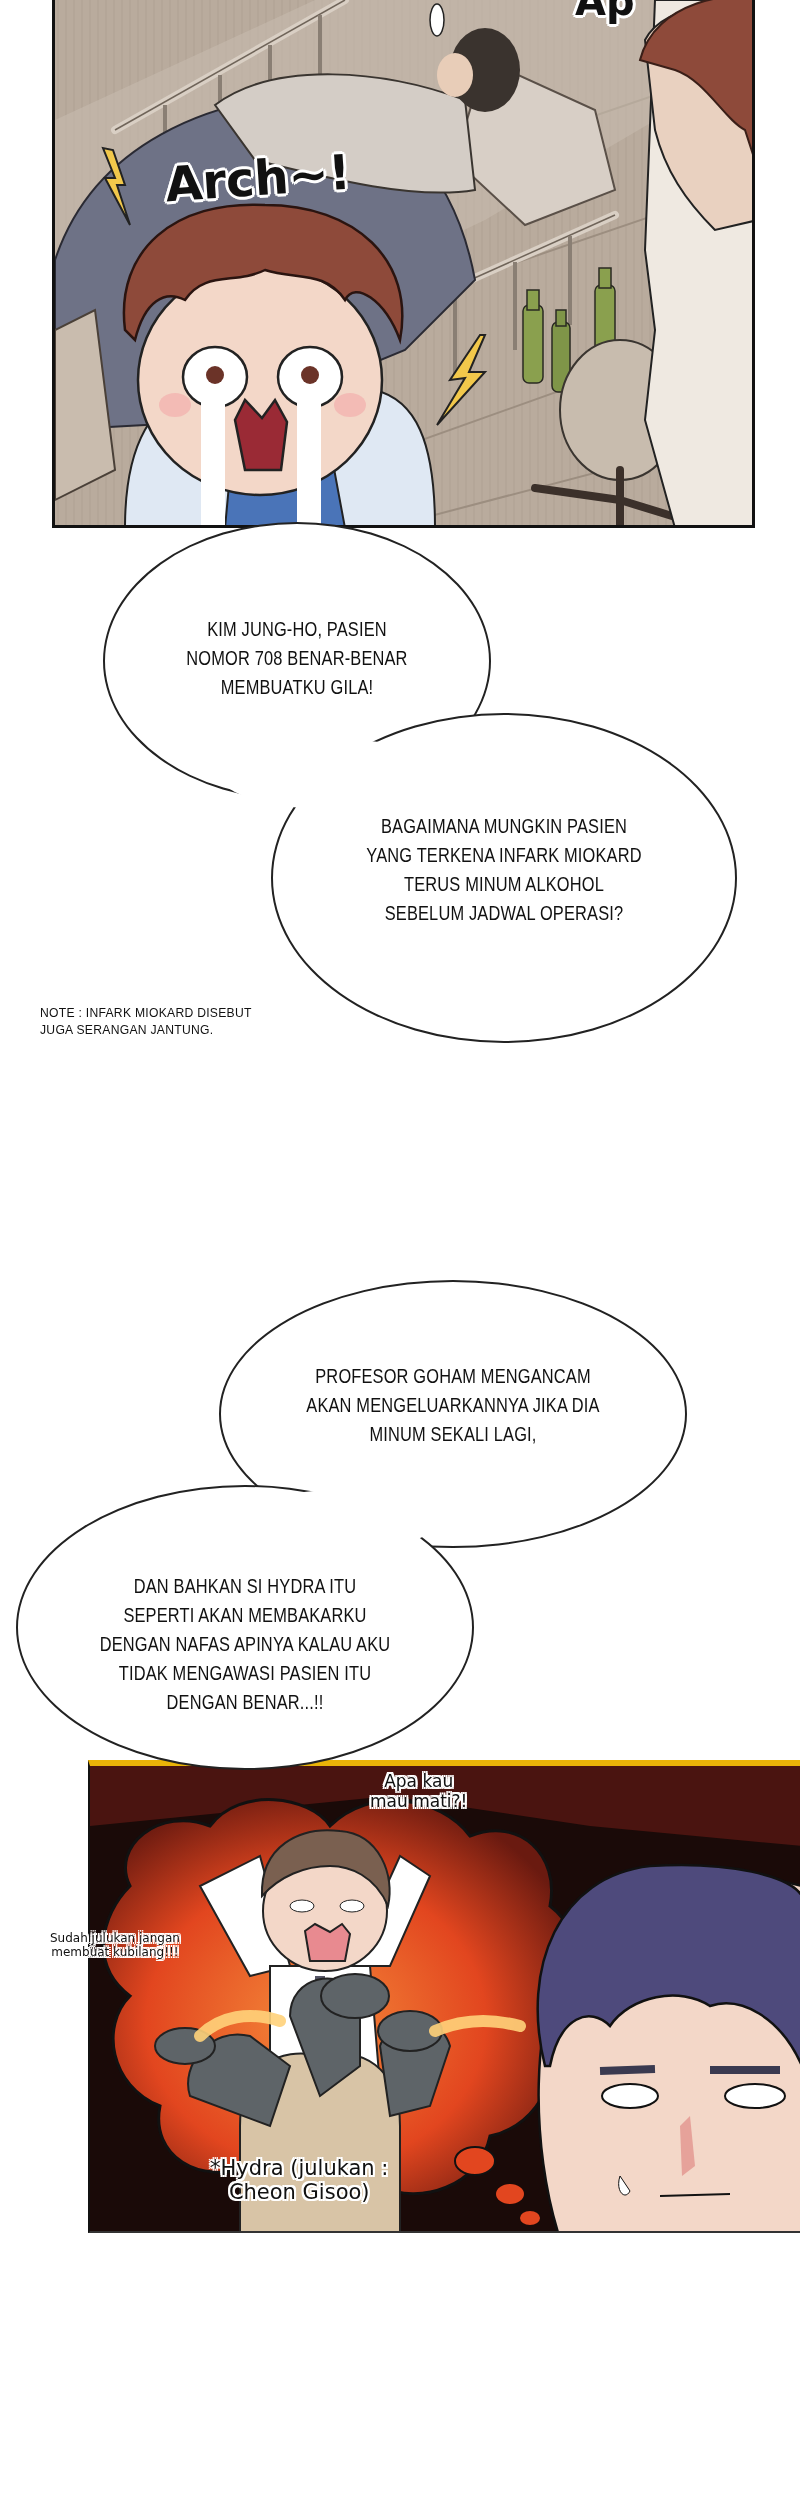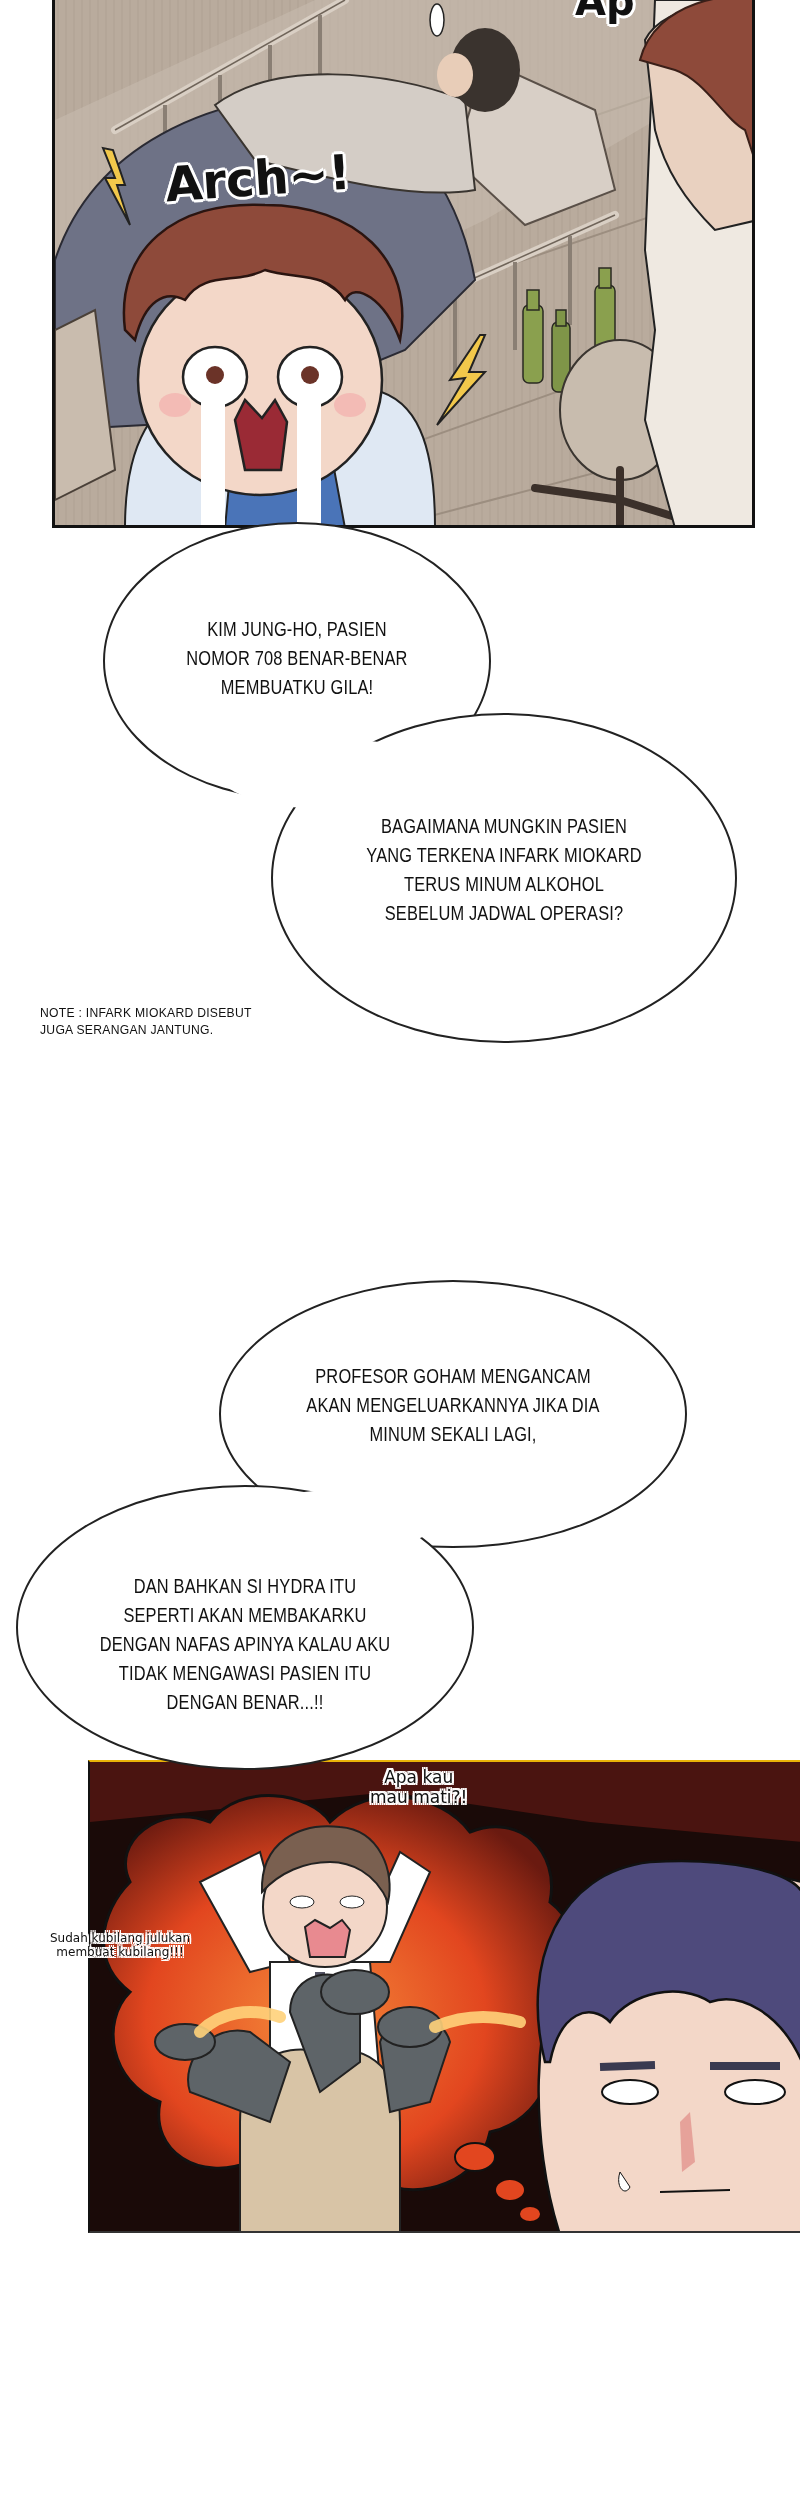--- a/index.html
+++ b/index.html
@@ -1,20 +1,20 @@
 <!DOCTYPE html>
 <html><head>
 <meta charset="utf-8">
 <style>
   html, body { margin:0; padding:0; background:#ffffff; }
   body { width:800px; height:2500px; position:relative; overflow:hidden; font-family:"Liberation Sans", sans-serif; }
   .abs { position:absolute; }
   .panel { position:absolute; overflow:hidden; box-sizing:border-box; }
   #panel1 { left:52px; top:0; width:703px; height:528px; background:#b8aa9c; border:3px solid #111; border-top:none; }
-  #panel2 { left:88px; top:1760px; width:712px; height:473px; background:#1a0a08; border-top:2px solid #eab308; border-left:2px solid #111; border-bottom:2px solid #333; }
+  #panel2 { left:88px; top:1760px; width:712px; height:473px; background:#1a0a08; border-top:6px solid #eab308; border-left:2px solid #111; border-bottom:2px solid #333; }
   .bubble { position:absolute; background:#fff; border:2px solid #222; border-radius:50%; box-sizing:border-box; }
   .btext { position:absolute; text-align:center; font-family:"Liberation Sans Narrow","Liberation Sans", sans-serif; font-size:20px; line-height:29px; color:#111; letter-spacing:0.2px; transform:scaleX(0.82); transform-origin:center; white-space:nowrap; }
   .btext div { display:block; }
   .note { position:absolute; left:40px; top:1004px; font-size:13.5px; line-height:17px; color:#111; font-family:"Liberation Sans", sans-serif; letter-spacing:0.3px; transform:scaleX(0.9); transform-origin:left; white-space:nowrap; }
   .sfx { position:absolute; font-family:"DejaVu Sans", sans-serif; color:#111; -webkit-text-stroke:0; text-shadow: 0 0 3px #fff, 0 0 3px #fff, 2px 2px 0 #fff, -2px -2px 0 #fff, 2px -2px 0 #fff, -2px 2px 0 #fff, 0 3px 0 #fff, 3px 0 0 #fff, 0 -3px 0 #fff, -3px 0 0 #fff; white-space:nowrap; }
   .cap { position:absolute; font-family:"DejaVu Sans", sans-serif; color:#111; text-shadow: 0 0 2px #fff, 2px 2px 0 #fff, -2px -2px 0 #fff, 2px -2px 0 #fff, -2px 2px 0 #fff, 0 2px 0 #fff, 2px 0 0 #fff, 0 -2px 0 #fff, -2px 0 0 #fff; white-space:nowrap; text-align:center; line-height:1.15; }
 </style>
 </head>
 <body>
 
@@ -184,18 +184,22 @@
     <ellipse cx="540" cy="330" rx="28" ry="12" fill="#fff" stroke="#111" stroke-width="2"></ellipse>
     <ellipse cx="665" cy="330" rx="30" ry="12" fill="#fff" stroke="#111" stroke-width="2"></ellipse>
     <path d="M590 360 L600 350 L605 400 L592 410 Z" fill="#e6a29a"></path>
     <path d="M570 430 L640 428" stroke="#111" stroke-width="2"></path>
     <path d="M530 410 C525 425 535 435 540 425 Z" fill="#fff" stroke="#111"></path>
   </svg>
   <div class="cap" style="left:280px; top:6px; font-size:17px;">
     <div>Apa kau</div>
     <div>mau mati?!</div>
   </div>
+  <div class="cap" style="left:120px; top:390px; font-size:21px; color:#111;">
+    <div>*Hydra (julukan :</div>
+    <div>Cheon Gisoo)</div>
+  </div>
 </div>
 
 <div class="cap" style="left:50px; top:1932px; font-size:12px; z-index:5;">
-  <div>Sudah kubilang julukan</div>
+  <div>Sudah julukan jangan</div>
   <div>membuat kubilang!!!</div>
 </div>
 
 </body></html>

